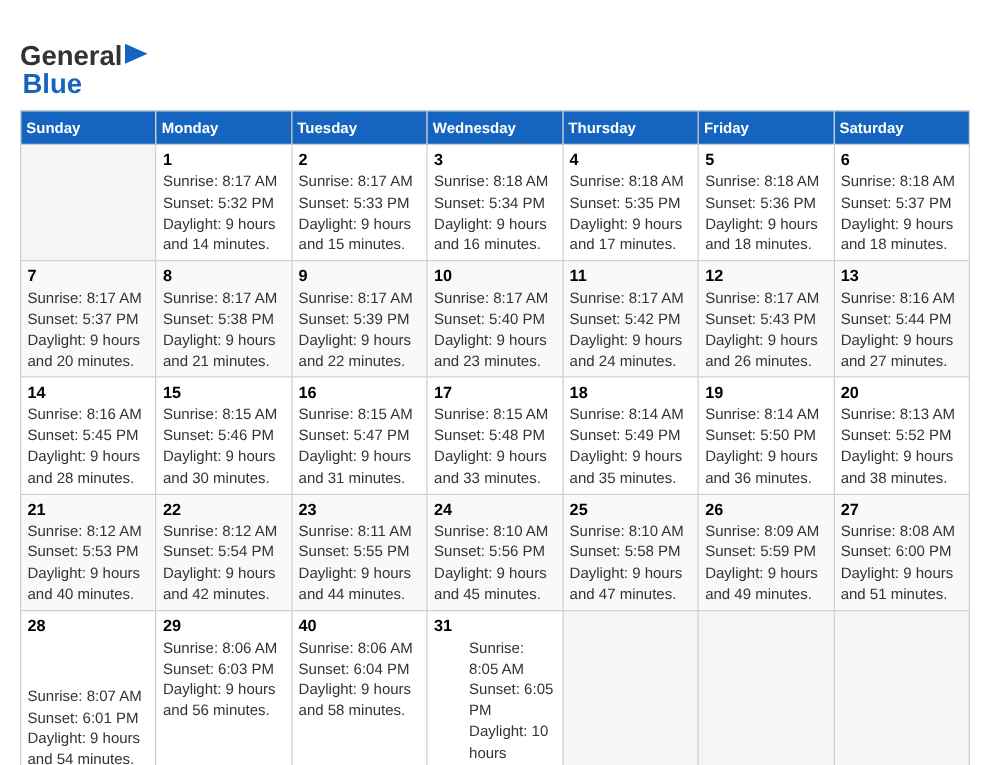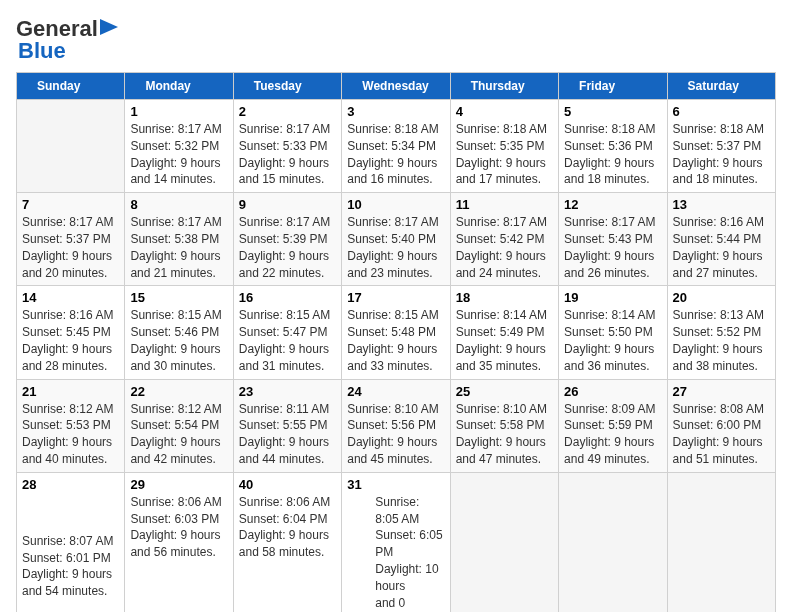--- a/index.html
+++ b/index.html
@@ -13,20 +13,21 @@
     .header-area {
       display: flex;
       justify-content: space-between;
       align-items: flex-start;
       margin-bottom: 8px;
     }
     .logo {
       display: flex;
       flex-direction: column;
       align-items: flex-start;
+      margin-top: 16px;
     }
     .logo-text {
       display: flex;
       align-items: center;
       font-size: 22px;
       font-weight: bold;
       color: #333;
     }
     .logo-general { color: #333; }
     .logo-blue { color: #1565c0; }
@@ -48,21 +49,21 @@
       color: #555;
     }
     .calendar {
       width: 100%;
       border-collapse: collapse;
       font-size: 11px;
     }
     .calendar th {
       background-color: #1565c0;
       color: #fff;
-      padding: 6px 20px;
+      padding: 6px 4px;
       text-align: left;
       font-weight: bold;
       font-size: 12px;
       border: 1px solid #ccc;
     }
     .calendar td {
       vertical-align: top;
       padding: 4px 5px;
       border: 1px solid #d0d0d0;
       width: calc(100% / 7);

